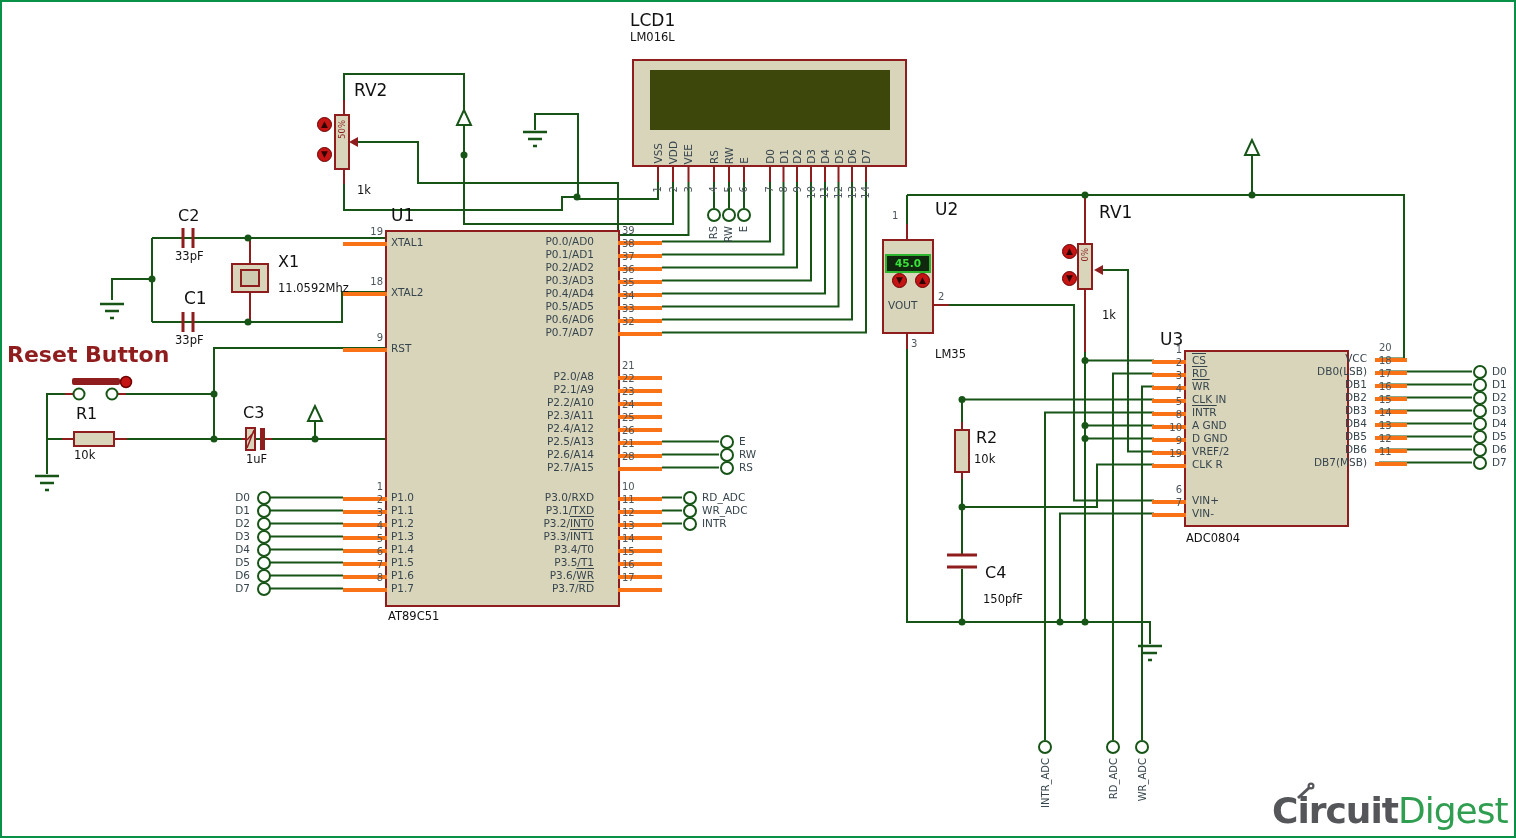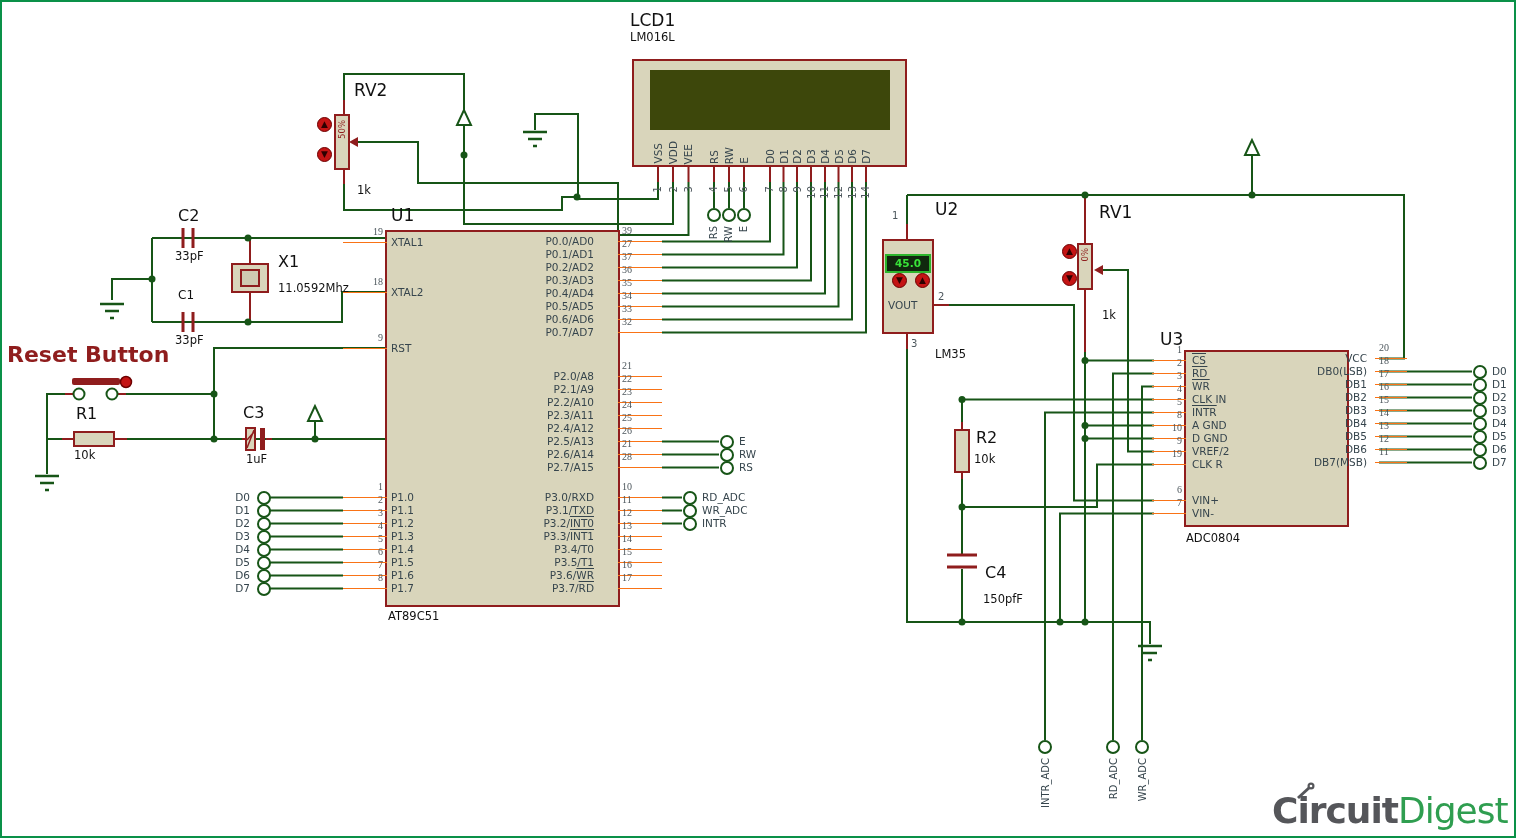--- a/index.html
+++ b/index.html
@@ -8,21 +8,21 @@
   svg.wires{position:absolute;left:0;top:0;z-index:1;}
   .cbox{position:absolute;background:#d9d5bb;border:2px solid #8f1d1d;z-index:2;}
   .screen{position:absolute;background:#3d470b;z-index:3;}
   .ref{position:absolute;color:#111;font-size:17px;z-index:5;white-space:nowrap;}
   .val{position:absolute;color:#111;font-size:11.5px;z-index:5;white-space:nowrap;}
   .num1{position:absolute;color:#4c565c;font-size:10px;z-index:5;}
   .pingrp{position:absolute;z-index:4;}
   .prow{position:relative;height:13px;}
   .h12 .prow{height:12px;}
   .pnum{position:absolute;top:-12px;height:18px;line-height:15px;font-size:10px;color:#4c565c;
-        border-bottom:1px solid #f97316;box-sizing:content-box;font-family:Liberation Serif, serif;}
+        border-bottom:4px solid #f97316;box-sizing:content-box;}
   .pl .pnum{left:0;width:40px;text-align:right;padding-right:4px;}
   .pr .pnum{right:0;width:40px;text-align:left;padding-left:4px;}
   .u3l .pnum{left:0;width:30px;}
   .u3r .pnum{right:0;width:28px;}
   .pname{display:block;font-size:10.5px;line-height:13px;color:#36454d;white-space:nowrap;}
   .pl .pname{margin-left:48px;}
   .pr .pname{text-align:right;margin-right:68px;}
   .u3l .pname{margin-left:40px;}
   .u3r .pname{text-align:right;margin-right:40px;}
   .pname i{font-style:normal;}
@@ -172,21 +172,21 @@
   <div class="ref" style="left:933px;top:197px">U2</div>
   <div class="val" style="left:933px;top:345px">LM35</div>
   <div class="ref" style="left:1158px;top:327px">U3</div>
   <div class="val" style="left:1184px;top:529px">ADC0804</div>
   <div class="ref" style="left:352px;top:78px">RV2</div>
   <div class="val" style="left:355px;top:181px">1k</div>
   <div class="ref" style="left:1097px;top:200px">RV1</div>
   <div class="val" style="left:1100px;top:306px">1k</div>
   <div class="ref" style="left:176px;top:204px;font-size:16px">C2</div>
   <div class="val" style="left:173px;top:247px">33pF</div>
-  <div class="ref" style="left:176px;top:286px;font-size:12px">C1</div>
+  <div class="ref" style="left:182px;top:286px;font-size:17px">C1</div>
   <div class="val" style="left:173px;top:331px">33pF</div>
   <div class="ref" style="left:276px;top:250px;font-size:16px">X1</div>
   <div class="val" style="left:276px;top:279px">11.0592Mhz</div>
   <div class="ref" style="left:241px;top:401px;font-size:16px">C3</div>
   <div class="val" style="left:244px;top:450px">1uF</div>
   <div class="ref" style="left:74px;top:402px;font-size:16px">R1</div>
   <div class="val" style="left:72px;top:446px">10k</div>
   <div class="ref" style="left:974px;top:426px;font-size:16px">R2</div>
   <div class="val" style="left:972px;top:450px">10k</div>
   <div class="ref" style="left:983px;top:561px;font-size:16px">C4</div>
@@ -246,21 +246,21 @@
       <span class="pname"><i class="pre">P1.7</i></span>
       </div>
     </div>
   <div class="pingrp pr" style="left:383px;top:233px;width:277px">
 
   <div class="prow">
       <span class="pnum">39</span>
       <span class="pname"><i class="pre">P0.0/AD0</i></span>
       </div>
       <div class="prow">
-      <span class="pnum">27</span>
+      <span class="pnum">38</span>
       <span class="pname"><i class="pre">P0.1/AD1</i></span>
       </div>
       <div class="prow">
       <span class="pnum">37</span>
       <span class="pname"><i class="pre">P0.2/AD2</i></span>
       </div>
       <div class="prow">
       <span class="pnum">36</span>
       <span class="pname"><i class="pre">P0.3/AD3</i></span>
       </div>

